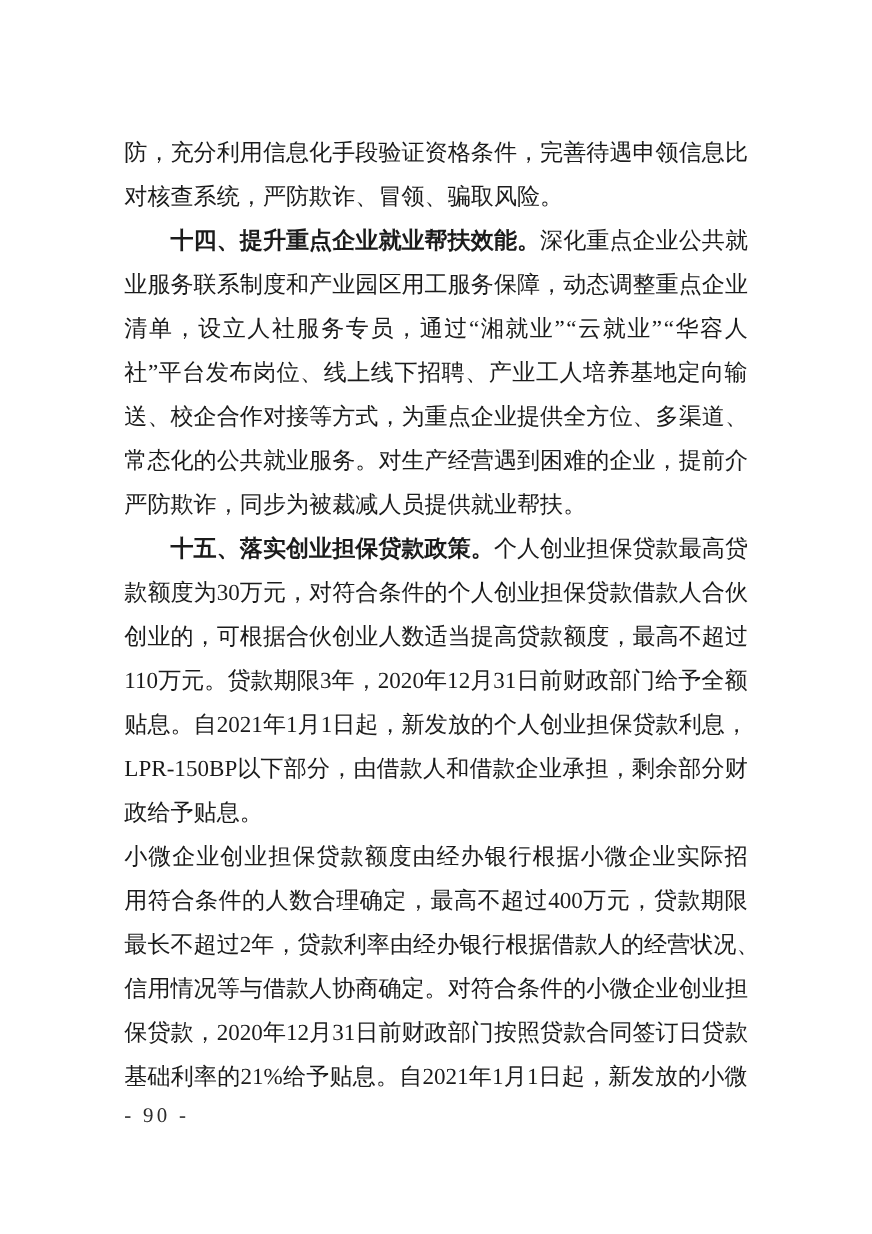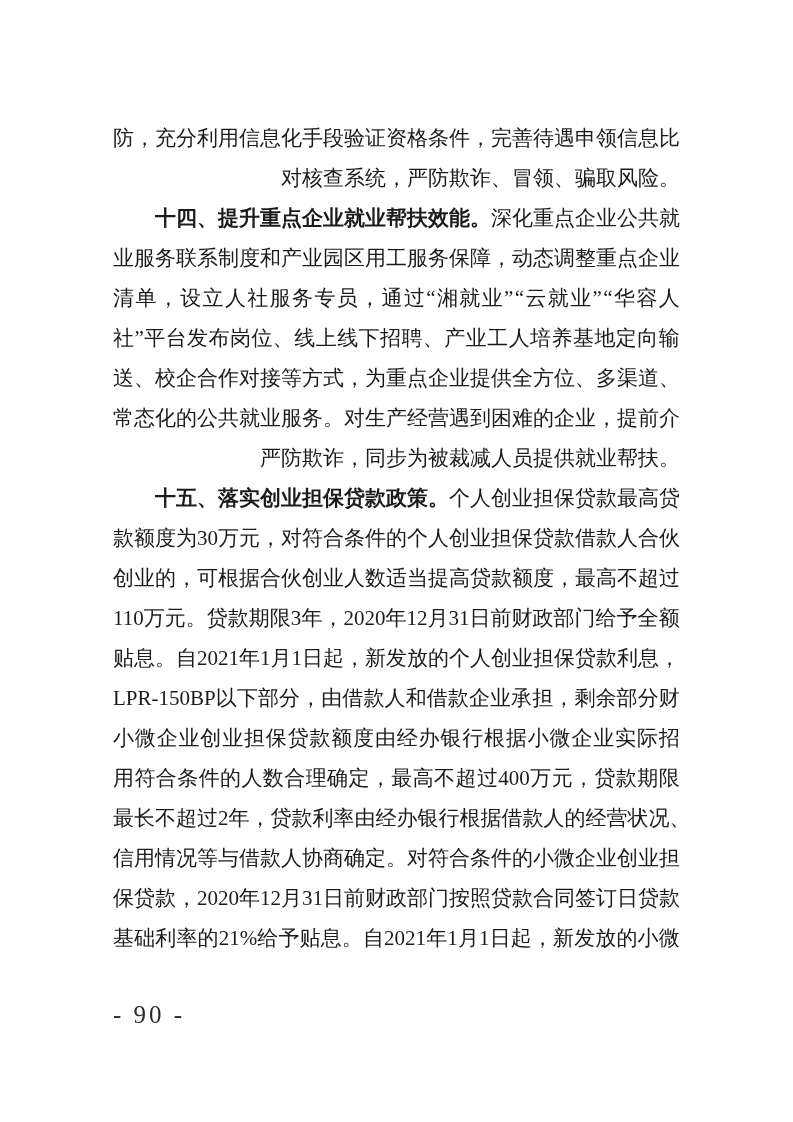--- a/index.html
+++ b/index.html
@@ -18,42 +18,41 @@
     top: 118px;
     width: 567px;
   }
   .line {
     height: 40px;
     font-size: 21px;
   }
   .line.plain {
     line-height: 40px;
     white-space: nowrap;
-    text-align: right;
   }
   .line.stretch {
     display: flex;
     justify-content: space-between;
     align-items: center;
   }
   .line.indent {
     padding-left: 42px;
   }
   .tok { white-space: pre; }
   .bold {
     font-weight: 700;
     font-family: "Liberation Sans", "DejaVu Sans", sans-serif;
   }
   .footer {
     position: absolute;
     left: 113px;
     top: 1004px;
     height: 22px;
     line-height: 22px;
-    font-size: 25px;
+    font-size: 19px;
     letter-spacing: 3px;
     color: #2a2a2a;
   }
 </style>
 </head>
 <body>
 
 <div class="page">
   <div class="content" id="doc-content">
       <div class="line stretch">
@@ -420,20 +419,21 @@
         <span class="tok">业</span>
         <span class="tok">承</span>
         <span class="tok">担</span>
         <span class="tok">，</span>
         <span class="tok">剩</span>
         <span class="tok">余</span>
         <span class="tok">部</span>
         <span class="tok">分</span>
         <span class="tok">财</span>
       </div>
+      <div class="line plain"><span>政给予贴息。</span></div>
       <div class="line stretch">
         <span class="tok">小</span>
         <span class="tok">微</span>
         <span class="tok">企</span>
         <span class="tok">业</span>
         <span class="tok">创</span>
         <span class="tok">业</span>
         <span class="tok">担</span>
         <span class="tok">保</span>
         <span class="tok">贷</span>

